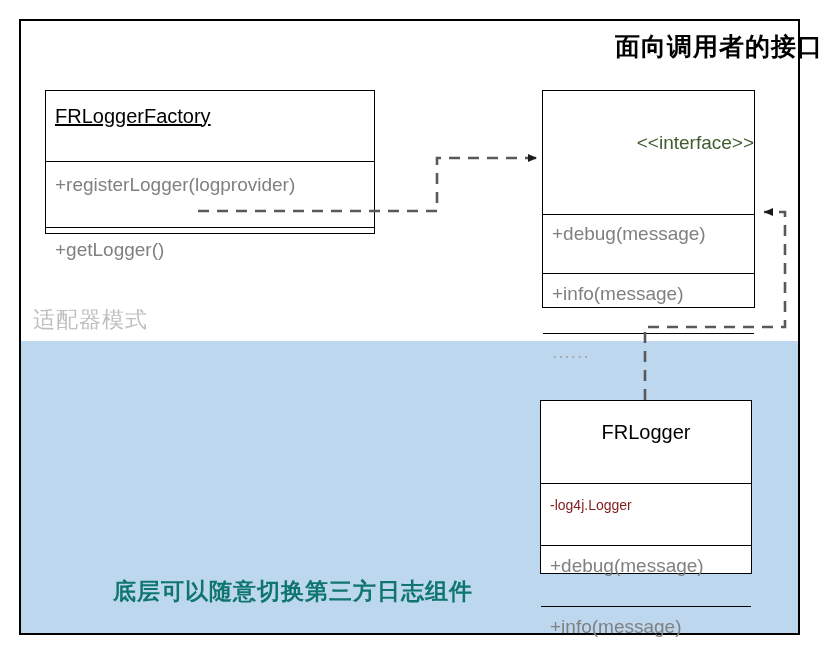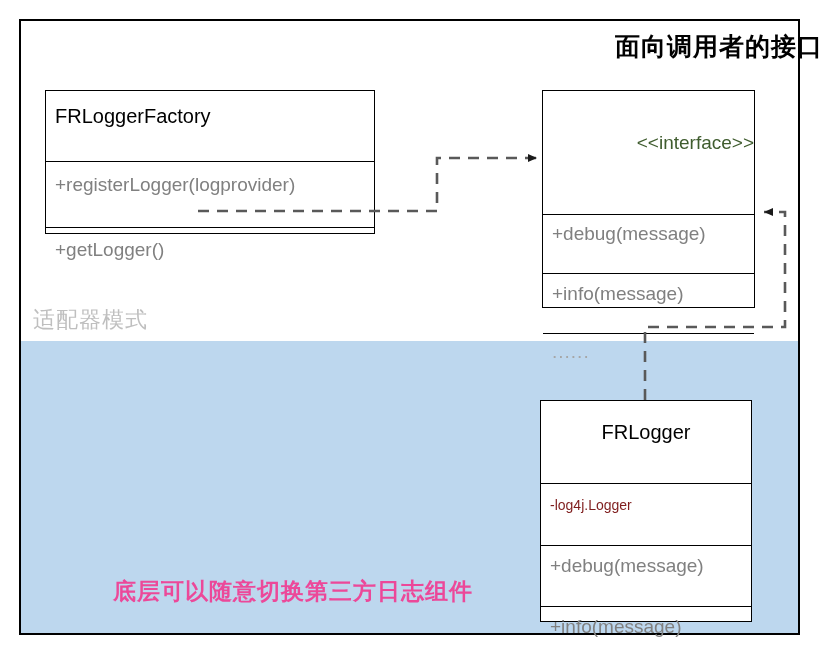--- a/index.html
+++ b/index.html
@@ -63,21 +63,21 @@
     letter-spacing: 1px;
   }
 
   
   #bottom-caption {
     position: absolute;
     left: 113px;
     top: 576px;
     font-size: 23px;
     font-weight: bold;
-    color: #ec4899;
+    color: #0f766e;
     letter-spacing: 1px;
     text-align: right;
   }
 
   
   .uml-box {
     position: absolute;
     background: #ffffff;
     border: 1.6px solid #000000;
     box-sizing: border-box;
@@ -99,21 +99,21 @@
   }
   .uml-member {
     font-size: 19px;
     color: #808080;
   }
   .pad-left { padding-left: 9px; }
   .center { justify-content: center; }
 
   
   #box-factory { left: 45px; top: 90px; width: 330px; height: 144px; }
-  #box-factory .r1 { height: 50px; }
+  #box-factory .r1 { height: 50px; text-decoration: underline; }
   #box-factory .r2 { height: 46px; }
   #box-factory .r3 { height: 45px; }
 
   
   #box-provider { left: 542px; top: 90px; width: 213px; height: 218px; }
   #box-provider .r1 {
     height: 103px;
     flex-direction: column;
     justify-content: center;
     align-items: flex-end;
@@ -126,21 +126,21 @@
     color: #3f5c2e;
     line-height: 1.25;
   }
   .iface-name {
     font-size: 20px;
     color: #000000;
     line-height: 1.25;
   }
 
   
-  #box-logger { left: 540px; top: 400px; width: 212px; height: 222px; }
+  #box-logger { left: 540px; top: 400px; width: 212px; height: 174px; }
   #box-logger .r1 { height: 62px; }
   #box-logger .r2 { height: 42px; }
   #box-logger .r3 { height: 41px; }
   #box-logger .r4 { height: 40px; }
   #box-logger .r5 { height: 37px; }
   .attr-red { font-size: 14px; color: #7f1d1d; }
 
   .ellipsis-row { font-size: 19px; color: #a6a6a6; letter-spacing: 1px; }
 
   

